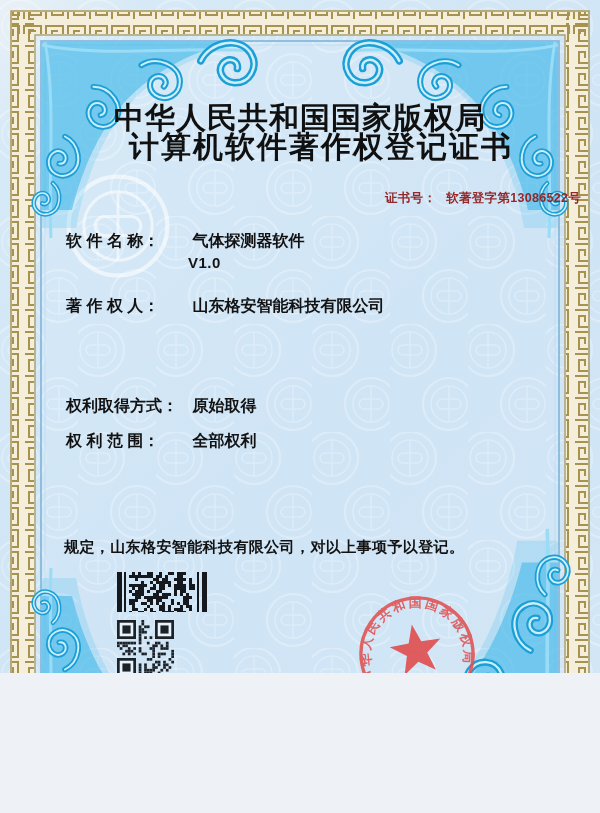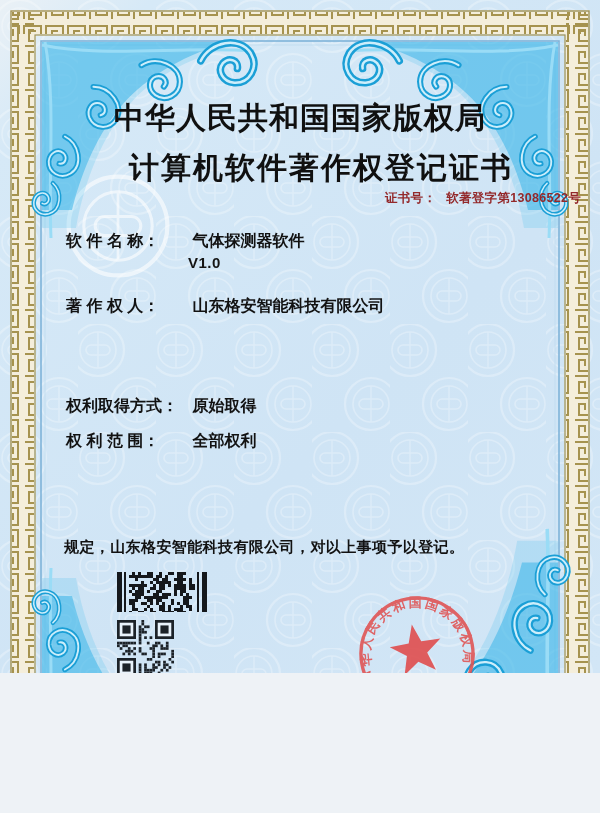--- a/index.html
+++ b/index.html
@@ -5,21 +5,21 @@
   html,body{margin:0;padding:0;background:#eef2f6;}
   .page{position:relative;width:600px;height:673px;overflow:hidden;
         background:linear-gradient(135deg,#eaf1f6 0%,#d6e9f7 12%,#cfe4f5 60%,#d2e6f6 100%);
         font-family:"Liberation Sans",sans-serif;color:#141414;}
   .abs{position:absolute;}
   svg.layer{position:absolute;left:0;top:0;}
   .title{position:absolute;left:0;right:0;text-align:center;
          font-family:"Liberation Serif",serif;font-weight:bold;
          font-size:30px;letter-spacing:1px;color:#101010;white-space:nowrap;}
   #title1{top:98px;}
-  #title2{top:148px;letter-spacing:2px;padding-left:42px;}
+  #title2{top:127px;letter-spacing:2px;padding-left:42px;}
   .certno{position:absolute;top:190px;left:369px;font-size:12.5px;font-weight:bold;
           color:#93282a;letter-spacing:0.3px;white-space:nowrap;margin-left:16px;}
   .certno .gap{display:inline-block;width:10px;}
   .frow{position:absolute;left:66px;font-size:16px;font-weight:bold;white-space:nowrap;color:#121212;}
   .frow .lbl{display:inline-block;width:122px;}
   #row-name{top:231px;} #row-owner{top:296px;}
   #row-acq{top:396px;}  #row-scope{top:431px;} #row-reg{top:466px;}
   .version{position:absolute;left:188px;top:254px;font-size:15px;font-weight:bold;letter-spacing:0.5px;text-align:right;}
   .body-line{position:absolute;font-size:15px;font-weight:bold;letter-spacing:0.4px;white-space:nowrap;color:#121212;}
   #body1{left:99px;top:503px;} #body2{left:64px;top:538px;}

